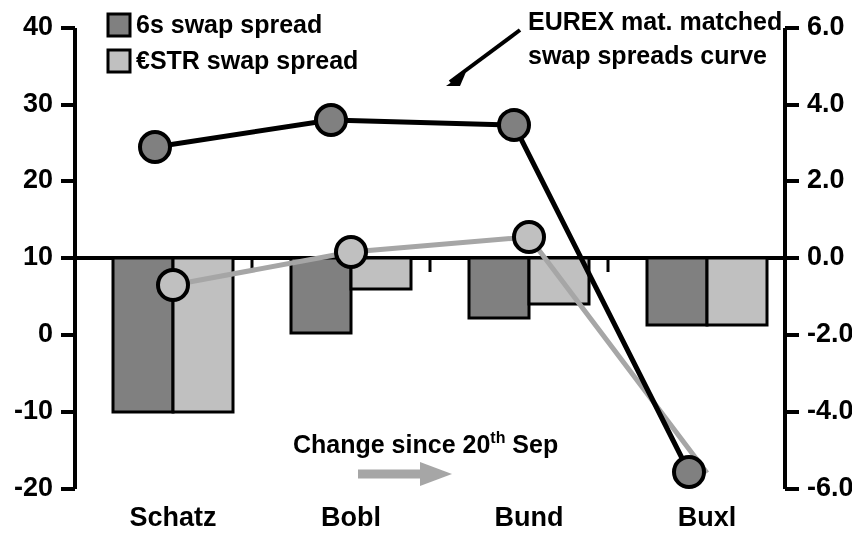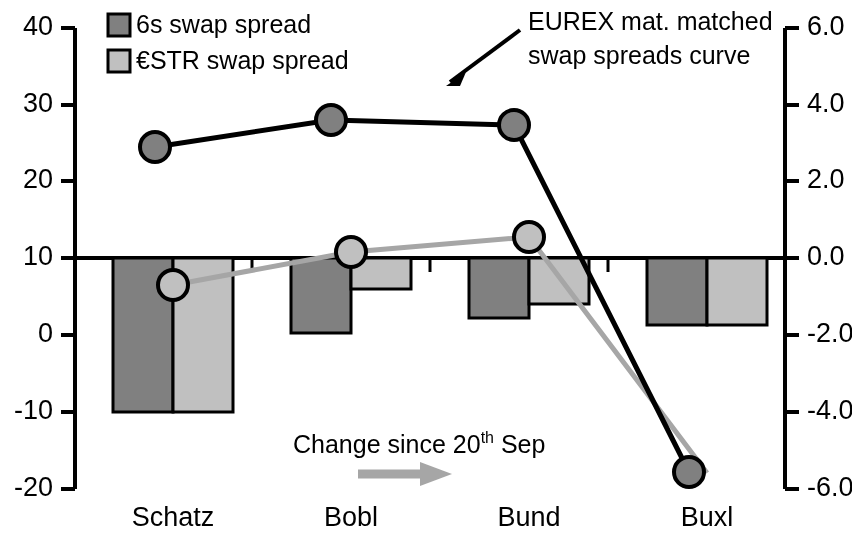--- a/index.html
+++ b/index.html
@@ -1,21 +1,21 @@
 <!DOCTYPE html>
 <html><head>
 <meta charset="utf-8">
 <style>
   html,body{margin:0;padding:0;}
   body{
     width:852px;height:539px;background:#ffffff;
     font-family:"Liberation Sans",sans-serif;
     color:#000000;overflow:hidden;position:relative;
   }
-  #chart-root{position:absolute;inset:0;}
+  #chart-root{position:absolute;inset:0;font-weight:bold;}
   svg{display:block;}
 
   .tick-label{
     font-family:"Liberation Sans",sans-serif;
     font-size:27px;fill:#000000;
   }
   .cat-label{
     font-family:"Liberation Sans",sans-serif;
     font-size:27px;fill:#000000;text-anchor:middle;
   }

